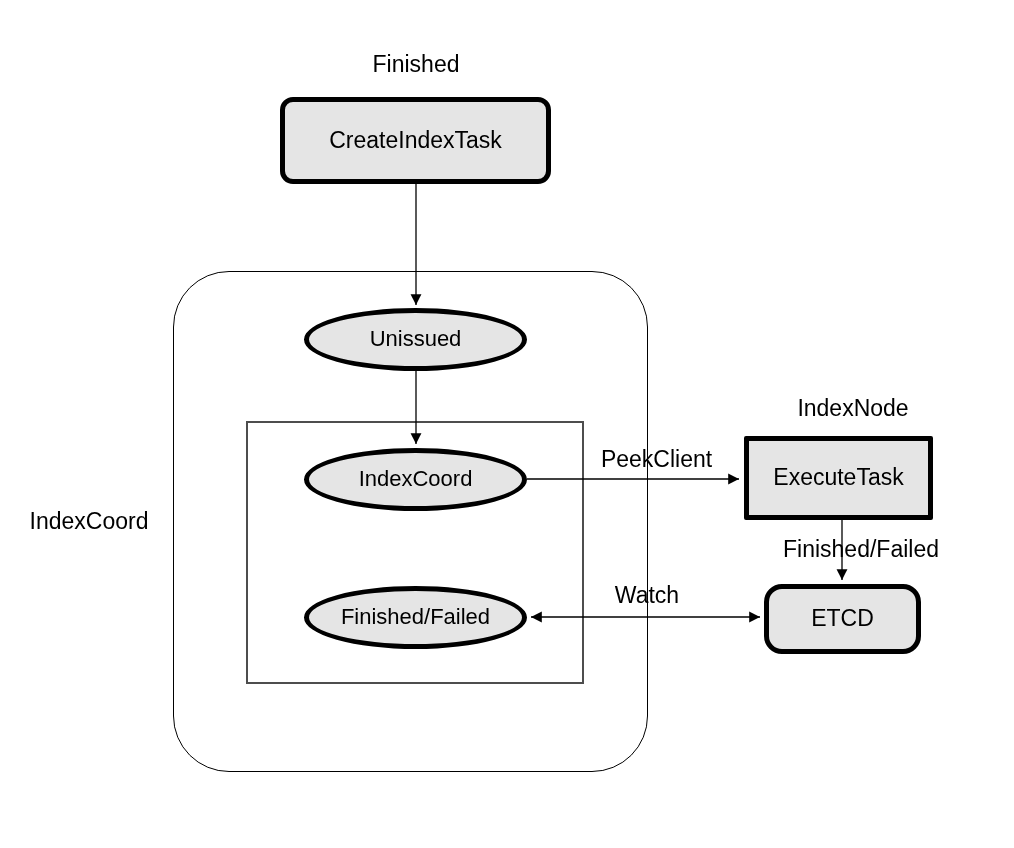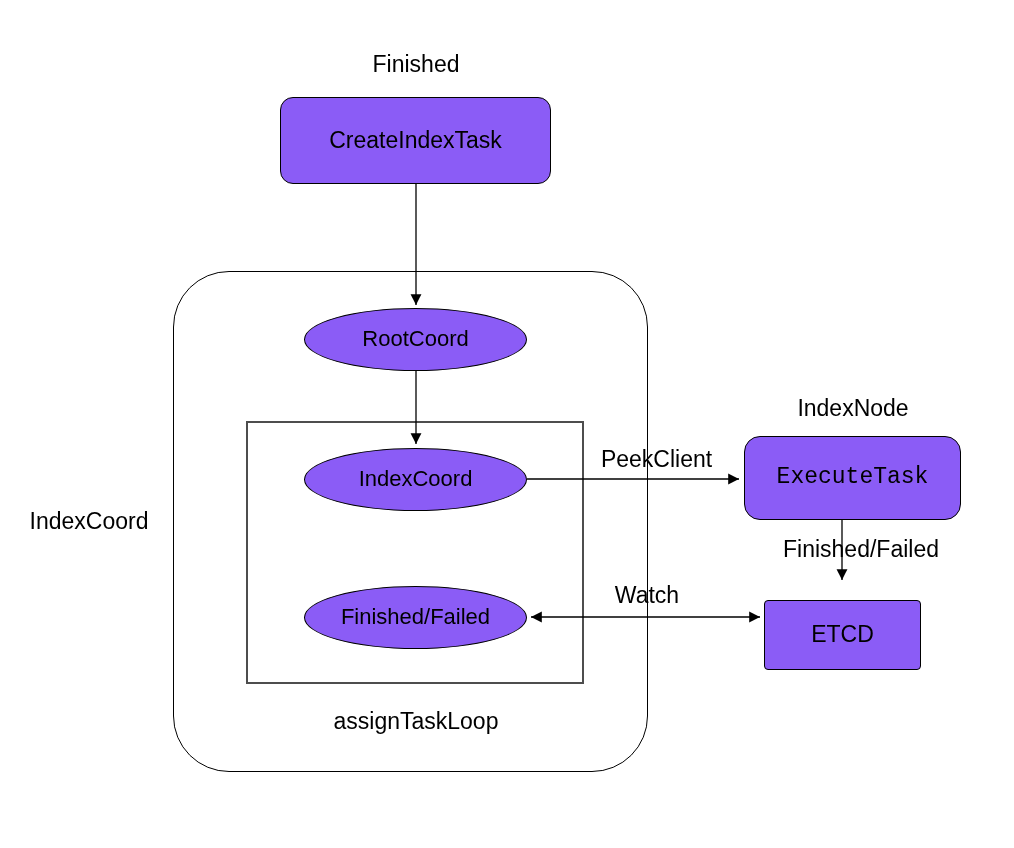--- a/index.html
+++ b/index.html
@@ -16,22 +16,22 @@
     color: #000000;
     overflow: hidden;
   }
   #stage * { box-sizing: border-box; }
 
   .node {
     position: absolute;
     display: flex;
     align-items: center;
     justify-content: center;
-    border: 1px solid #000000;
-    background: #8b5cf6;
+    border: 5px solid #000000;
+    background: #e5e5e5;
     font-size: 23px;
     line-height: 1.1;
     text-align: center;
     white-space: nowrap;
   }
   .rounded { border-radius: 13px; }
   .ellipse { border-radius: 50%; font-size: 22px; }
 
   .container-frame {
     position: absolute;
@@ -59,22 +59,22 @@
   #assigntaskloop-box  { left: 246px; top: 421px; width: 338px; height: 263px; border: 2px solid #4d4d4d; border-radius: 0; }
   #lbl-assigntaskloop  { left: 300px; top: 709px; width: 232px; }
 
   
   #node-unissued       { left: 304px; top: 308px; width: 223px; height: 63px; }
   #node-inprogress     { left: 304px; top: 448px; width: 223px; height: 63px; }
   #node-finishedfailed { left: 304px; top: 586px; width: 223px; height: 63px; }
 
   
   #lbl-indexnode       { left: 758px; top: 396px; width: 190px; }
-  #node-executetask    { left: 744px; top: 436px; width: 217px; height: 84px; border-radius: 16px; font-family: Liberation Mono, monospace; }
-  #node-etcd           { left: 764px; top: 584px; width: 157px; height: 70px; border-radius: 4px; margin-top: 16px; }
+  #node-executetask    { left: 744px; top: 436px; width: 189px; height: 84px; border-radius: 2px; }
+  #node-etcd           { left: 764px; top: 584px; width: 157px; height: 70px; border-radius: 18px; }
 
   
   #lbl-peekclient        { left: 579px; top: 447px; width: 155px; }
   #lbl-finishedfailed-e  { left: 756px; top: 537px; width: 210px; }
   #lbl-watch             { left: 602px; top: 583px; width:  90px; }
 
   #arrow-layer {
     position: absolute;
     left: 0; top: 0;
     width: 1014px;
@@ -83,27 +83,26 @@
   }
 </style>
 </head>
 <body>
 
 <div id="stage">
 
   <div class="lane-label" id="lbl-rootcoord">Finished</div>
   <div class="lane-label" id="lbl-indexnode">IndexNode</div>
   <div class="lane-label" id="lbl-indexcoord">IndexCoord</div>
-  <div class="lane-label" id="lbl-assigntaskloop">assignTaskLoop</div>
 
   <div class="container-frame" id="indexcoord-container"></div>
   <div class="container-frame" id="assigntaskloop-box"></div>
 
   <div class="node rounded" id="node-createindextask">CreateIndexTask</div>
-  <div class="node ellipse" id="node-unissued">RootCoord</div>
+  <div class="node ellipse" id="node-unissued">Unissued</div>
   <div class="node ellipse" id="node-inprogress">IndexCoord</div>
   <div class="node ellipse" id="node-finishedfailed">Finished/Failed</div>
   <div class="node rounded" id="node-executetask">ExecuteTask</div>
   <div class="node rounded" id="node-etcd">ETCD</div>
 
   <div class="edge-label" id="lbl-peekclient">PeekClient</div>
   <div class="edge-label" id="lbl-finishedfailed-e">Finished/Failed</div>
   <div class="edge-label" id="lbl-watch">Watch</div>
 
   <svg id="arrow-layer" viewBox="0 0 1014 848" xmlns="http://www.w3.org/2000/svg">

